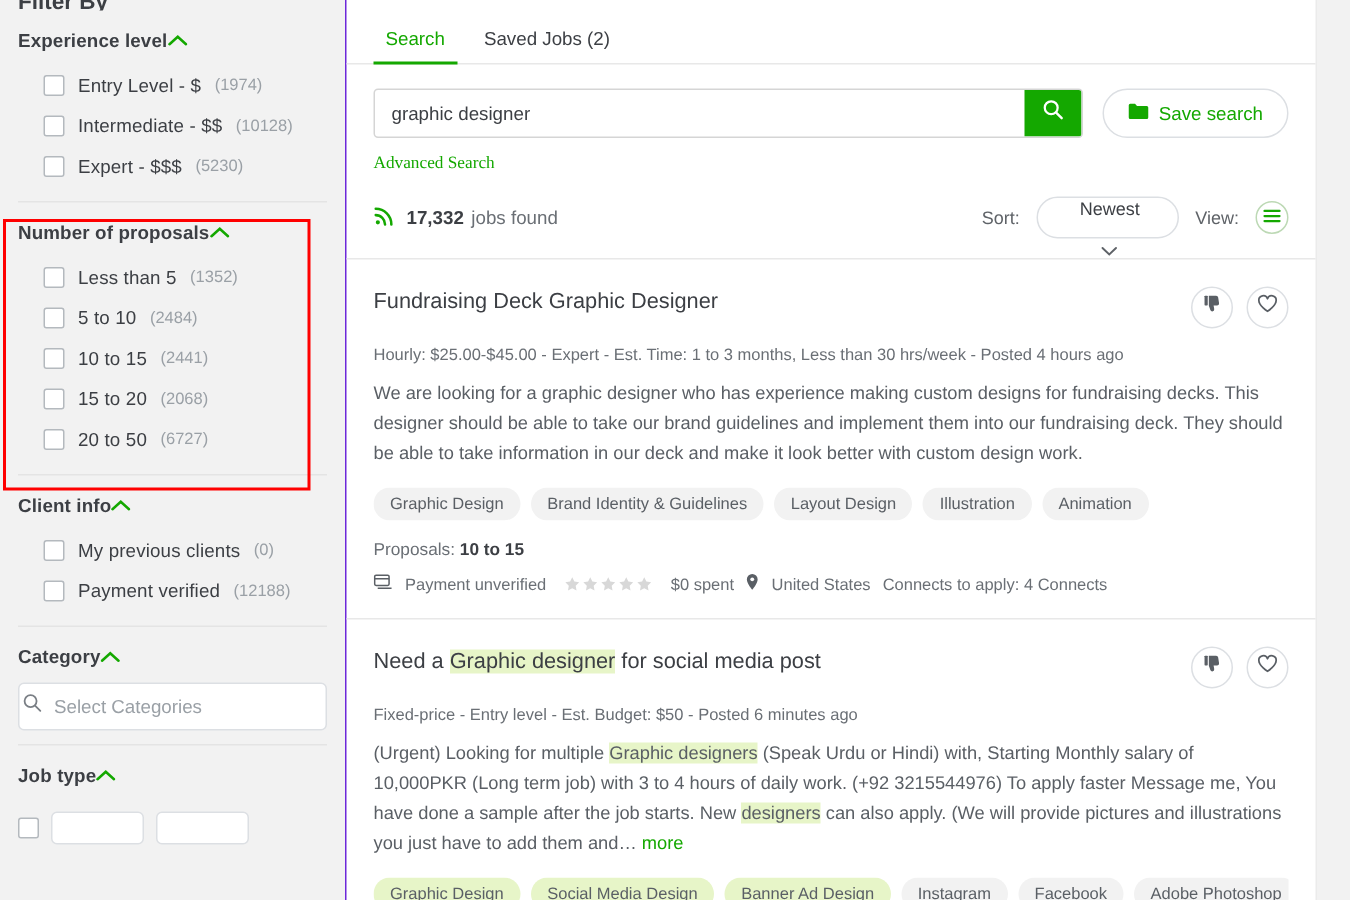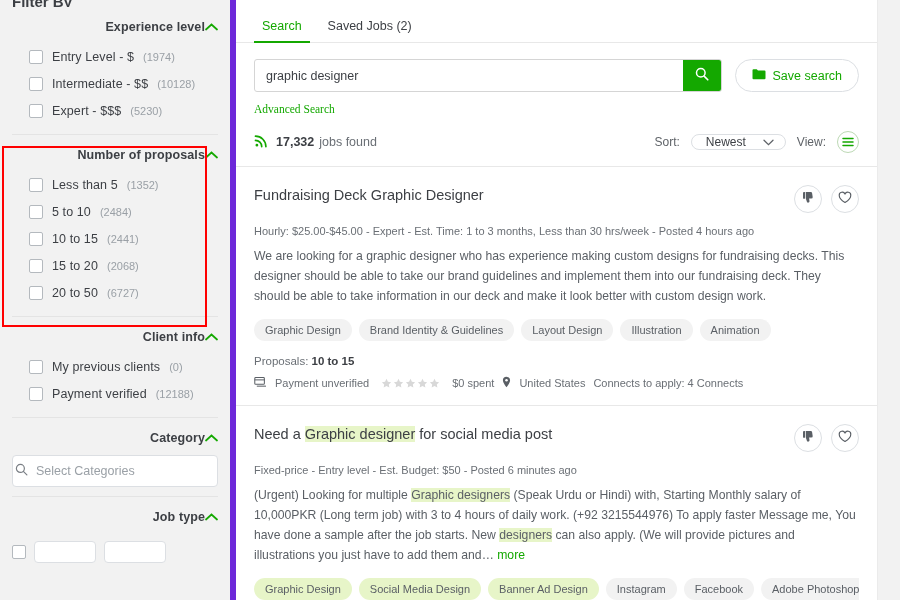--- a/index.html
+++ b/index.html
@@ -20,21 +20,21 @@
     position: relative;
     overflow: hidden;
   }
   .filter-by {
     font-size: 15px; font-weight: bold; color: #3c3f44;
     padding: 0 12px; margin-top: -7px; height: 14px; overflow: hidden;
   }
   .fsection { padding: 0 12px; }
   .fsection-divider { height:1px; background:#e4e4e4; margin: 9px 12px 0 12px; }
   .fhead {
-    display:flex; align-items:center; justify-content:flex-end;
+    display:flex; align-items:center; justify-content:flex-start;
     padding: 13px 0 10px 0;
   }
   .fhead-title { font-size: 12.5px; color: #3c3f44; font-weight: bold; letter-spacing:.1px;}
   .chev { width: 13px; height: 8px; position: relative; }
   .chev svg { display:block; }
   .frow { display:flex; align-items:center; gap: 9px; padding: 6px 0 7px 17px; }
   .cbox {
     width: 14px; height: 14px; min-width:14px; border: 1px solid #b4b9be;
     border-radius: 2px; background: #fff;
   }
@@ -51,21 +51,21 @@
     width:62px; height:22px; background:#fff;
     border:1px solid #dcdfe3; border-radius:4px;
   }
   .highlight-box {
     position:absolute; left:2px; top:146px; width:205px; height:181px;
     border: 2.5px solid #ff0000; pointer-events:none; z-index: 20;
   }
 
   
   .main { width: 670px; height:600px; position:relative; background:#f2f2f2; }
-  .main-inner { width: 648px; background:#fff; height:600px; border-left:6px solid #6d28d9; border-right:1px solid #ebebeb; }
+  .main-inner { width: 648px; background:#fff; height:600px; border-left:1px solid #6d28d9; border-right:1px solid #ebebeb; }
 
   .tabs { display:flex; gap:10px; padding: 0 18px; border-bottom:1px solid #e8e8e8; height:43px; align-items:flex-end;}
   .tab { font-size:12.5px; padding: 0 8px 9px 8px; color:#3c3f44; cursor:pointer; position:relative;}
   .tab.active { color:#14a800; font-weight:normal; }
   .tab.active::after{ content:""; position:absolute; left:0; right:0; bottom:-1px; height:2.5px; background:#14a800;}
 
   .search-area { padding: 16px 18px 0 18px; }
   .search-row { display:flex; align-items:center; gap:13px; }
   .search-wrap { flex:1; display:flex; height:33px; border:1px solid #d5d5d5; border-radius:3px; overflow:hidden; background:#fff; }
   .search-inp { flex:1; border:none; outline:none; font-size:12.5px; color:#3c3f44; padding: 0 11px; font-family:inherit; background:transparent;}
@@ -78,22 +78,22 @@
   .adv { font-size:11.5px; color:#14a800; margin-top:11px; display:inline-block; cursor:pointer;font-family:Liberation Serif, serif;}
 
   .results-bar { display:flex; align-items:center; justify-content:space-between; padding: 14px 18px 13px 18px; }
   .jobs-found { display:flex; align-items:center; gap:8px; font-size:12.5px; color:#5e6d55;}
   .jobs-found b { color:#3c3f44; font-weight:bold;}
   .jf-text { color:#6a6f75; }
   .sortview { display:flex; align-items:center; gap:11px; }
   .sort-lbl, .view-lbl { font-size:12px; color:#5f6368; }
   .sort-sel {
     display:flex; align-items:center; justify-content:space-between; gap:14px;
-    border:1px solid #dcdfe3; border-radius:16px; height:16px; padding: 0 11px 0 14px;
-    font-size:12px; color:#3c3f44; cursor:pointer; min-width:95px;
+    border:1px solid #dcdfe3; border-radius:16px; height:28px; padding: 0 11px 0 14px;
+    font-size:12px; color:#3c3f44; cursor:pointer; min-width:95px;flex-direction:column;
   }
   .view-ic { width:22px; height:22px; border-radius:50%; border:1px solid #bdd9b5; display:flex; align-items:center; justify-content:center; cursor:pointer;}
 
   
   .card { border-top:1px solid #e8e8e8; padding: 18px 18px 15px 18px; position:relative;}
   .card-top { display:flex; justify-content:space-between; align-items:flex-start; gap:10px;}
   .card-title { font-size:14.5px; color:#3c3f44; line-height:1.3; padding-top:1px;}
   .card-acts { display:flex; gap:9px; flex-shrink:0; }
   .circ-btn { width:28px; height:28px; border-radius:50%; border:1px solid #dcdfe3; background:#fff; display:flex; align-items:center; justify-content:center; cursor:pointer;}
   .meta-line { font-size:11px; color:#6a6f75; margin-top:12px;}

